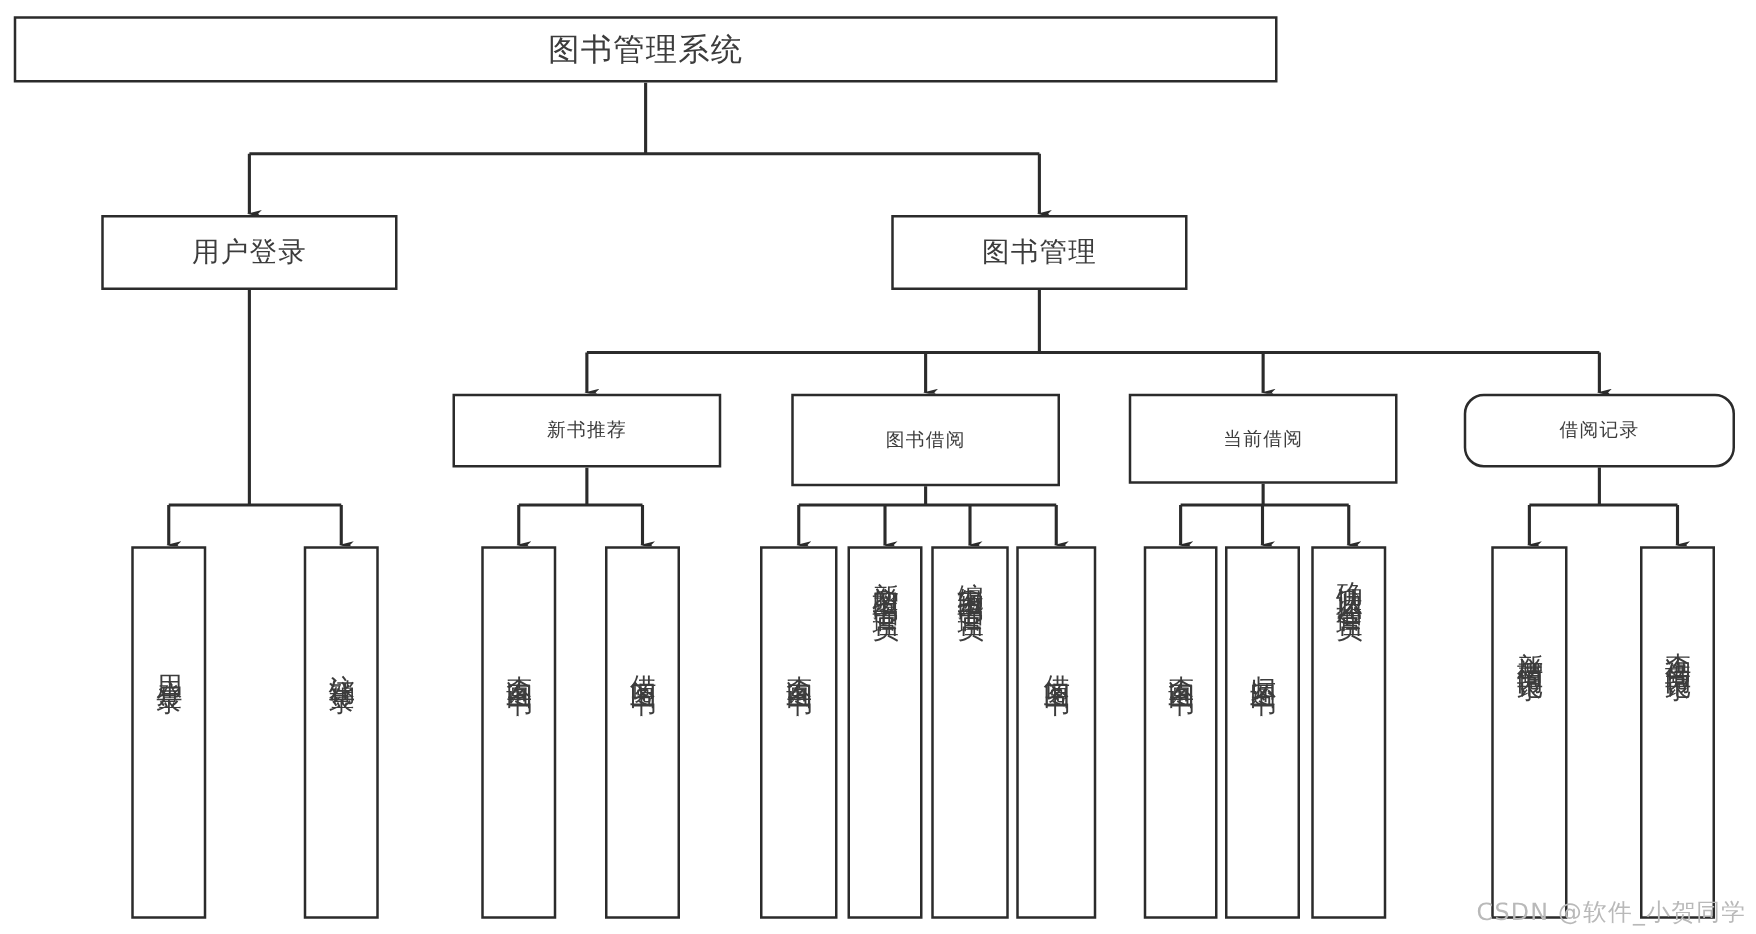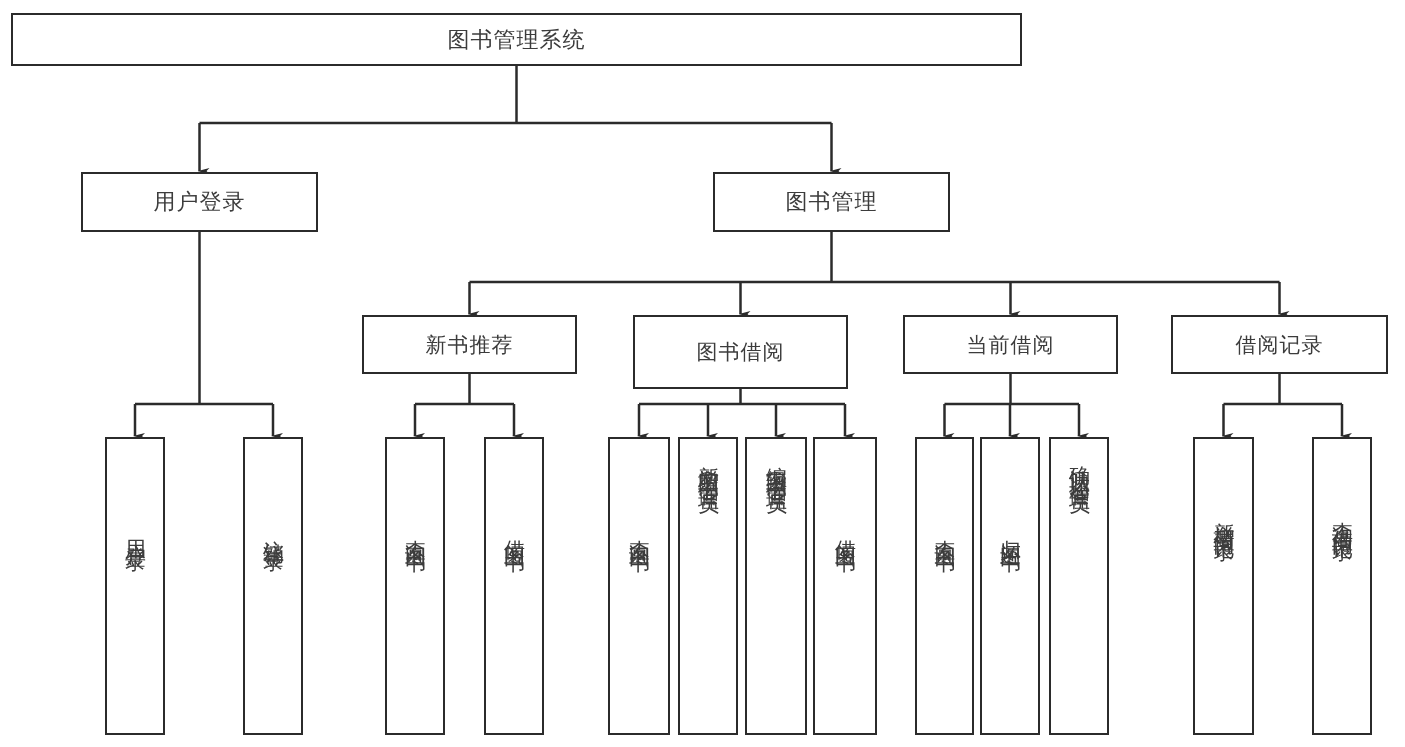--- a/index.html
+++ b/index.html
@@ -29,23 +29,23 @@
     border: 2px solid #2b2b2b;
     background: #ffffff;
     color: #3c3c3c;
     display: flex;
     align-items: center;
     justify-content: center;
     font-size: 22px;
     letter-spacing: 1px;
     z-index: 2;
   }
-  .node.root { font-size: 22px; }
+  .node.root { font-size: 25px; }
   .node.level1 { font-size: 22px; }
-  .node.level2 { font-size: 21px; }
+  .node.level2 { font-size: 15px; }
   .node.leaf {
     align-items: flex-start;
     justify-content: center;
     font-size: 21px;
   }
   .leaf .vtext {
     writing-mode: vertical-rl;
     text-orientation: upright;
     letter-spacing: 4px;
     line-height: 1;
@@ -120,24 +120,24 @@
       </div>
       <div class="node level1" style="left: 713px; top: 172px; width: 237px; height: 60px; justify-content: center;">
         <span>图书管理</span>
       </div>
       <div class="node level2" style="left: 362px; top: 315px; width: 215px; height: 59px;">
         <span>新书推荐</span>
       </div>
       <div class="node level2" style="left: 633px; top: 315px; width: 215px; height: 74px;">
         <span>图书借阅</span>
       </div>
-      <div class="node level2" style="left: 903px; top: 315px; width: 215px; height: 59px; font-family: Liberation Serif, serif;">
+      <div class="node level2" style="left: 903px; top: 315px; width: 215px; height: 72px; font-family: Liberation Serif, serif;">
         <span>当前借阅</span>
       </div>
-      <div class="node level2" style="left: 1171px; top: 315px; width: 217px; height: 59px;">
+      <div class="node level2" style="left: 1171px; top: 315px; width: 217px; height: 59px; border-radius: 16px;">
         <span>借阅记录</span>
       </div>
       <div class="node leaf short" style="left: 105px; top: 437px; width: 60px; height: 298px;">
         <span class="vtext">用户登录</span>
       </div>
       <div class="node leaf short" style="left: 243px; top: 437px; width: 60px; height: 298px;">
         <span class="vtext">注销登录</span>
       </div>
       <div class="node leaf short" style="left: 385px; top: 437px; width: 60px; height: 298px;">
         <span class="vtext">查询图书</span>
@@ -166,13 +166,14 @@
       <div class="node leaf long" style="left: 1049px; top: 437px; width: 60px; height: 298px;">
         <span class="vtext">确认归还（管理员）</span>
       </div>
       <div class="node leaf mid" style="left: 1193px; top: 437px; width: 61px; height: 298px;">
         <span class="vtext">新增借阅记录</span>
       </div>
       <div class="node leaf mid" style="left: 1312px; top: 437px; width: 60px; height: 298px;">
         <span class="vtext">查询借阅记录</span>
       </div>
     </div>
+  <div class="watermark">CSDN @软件_小贺同学</div>
 </div>
 
 </body></html>

